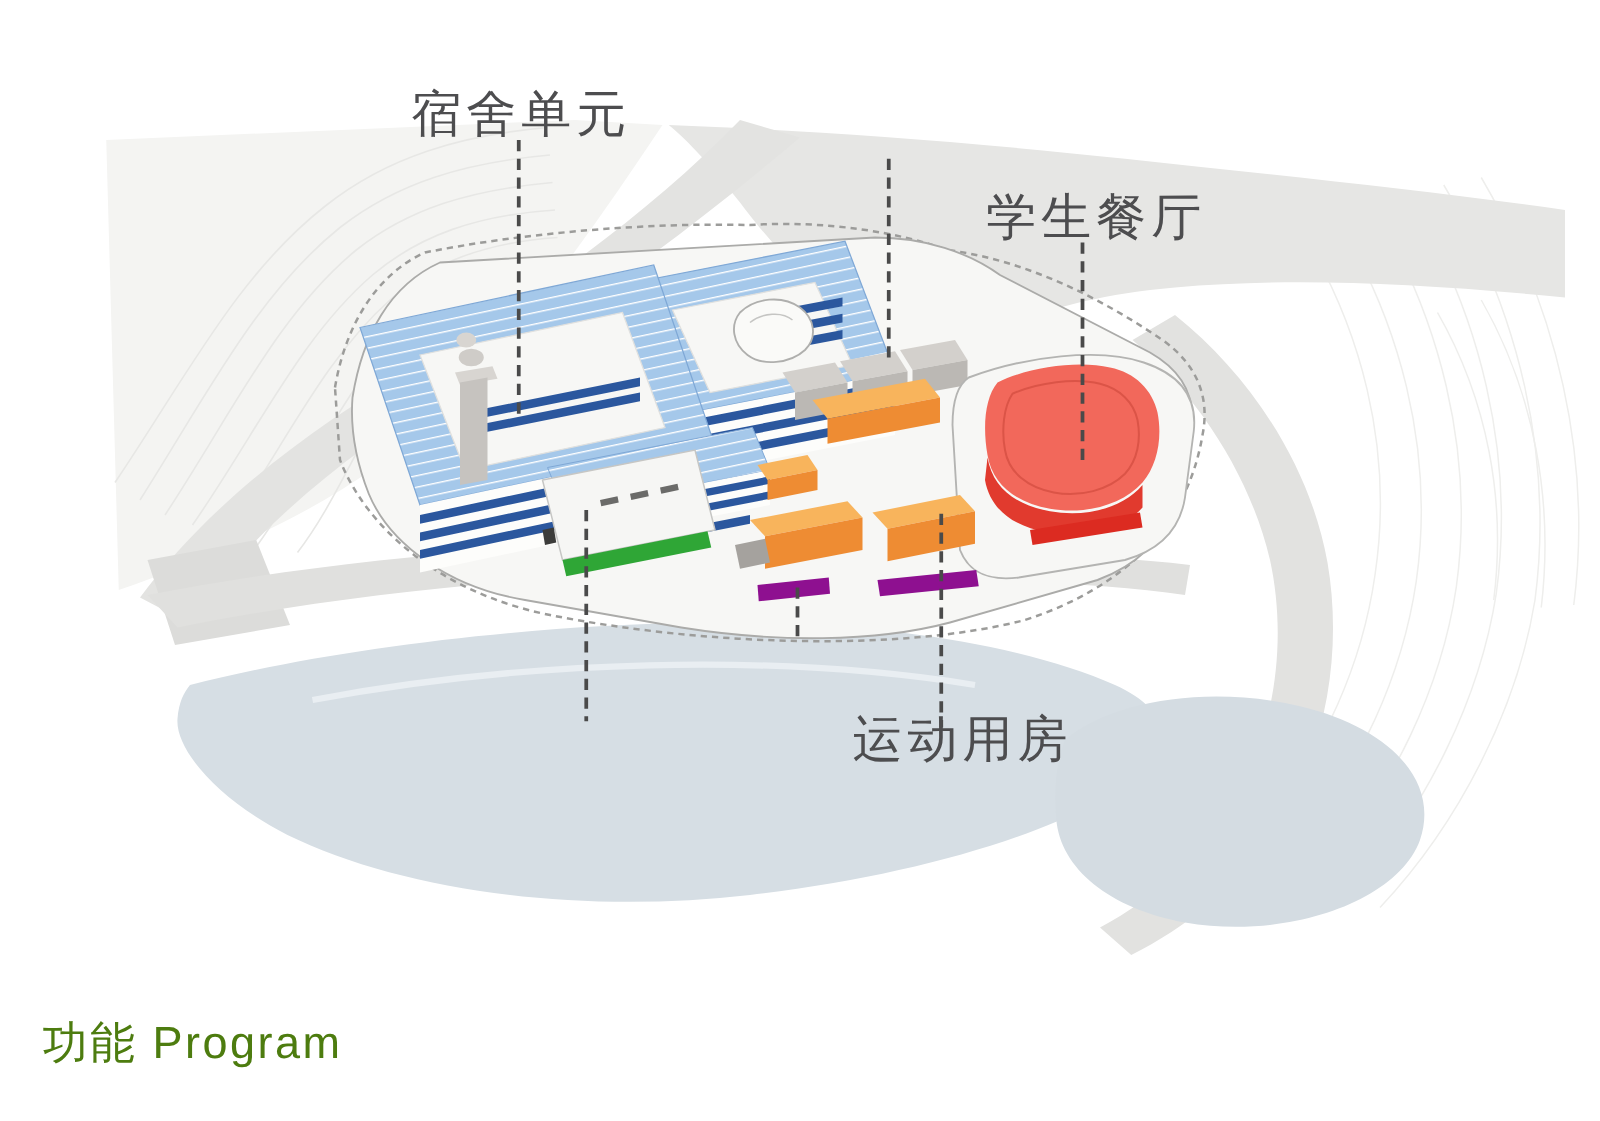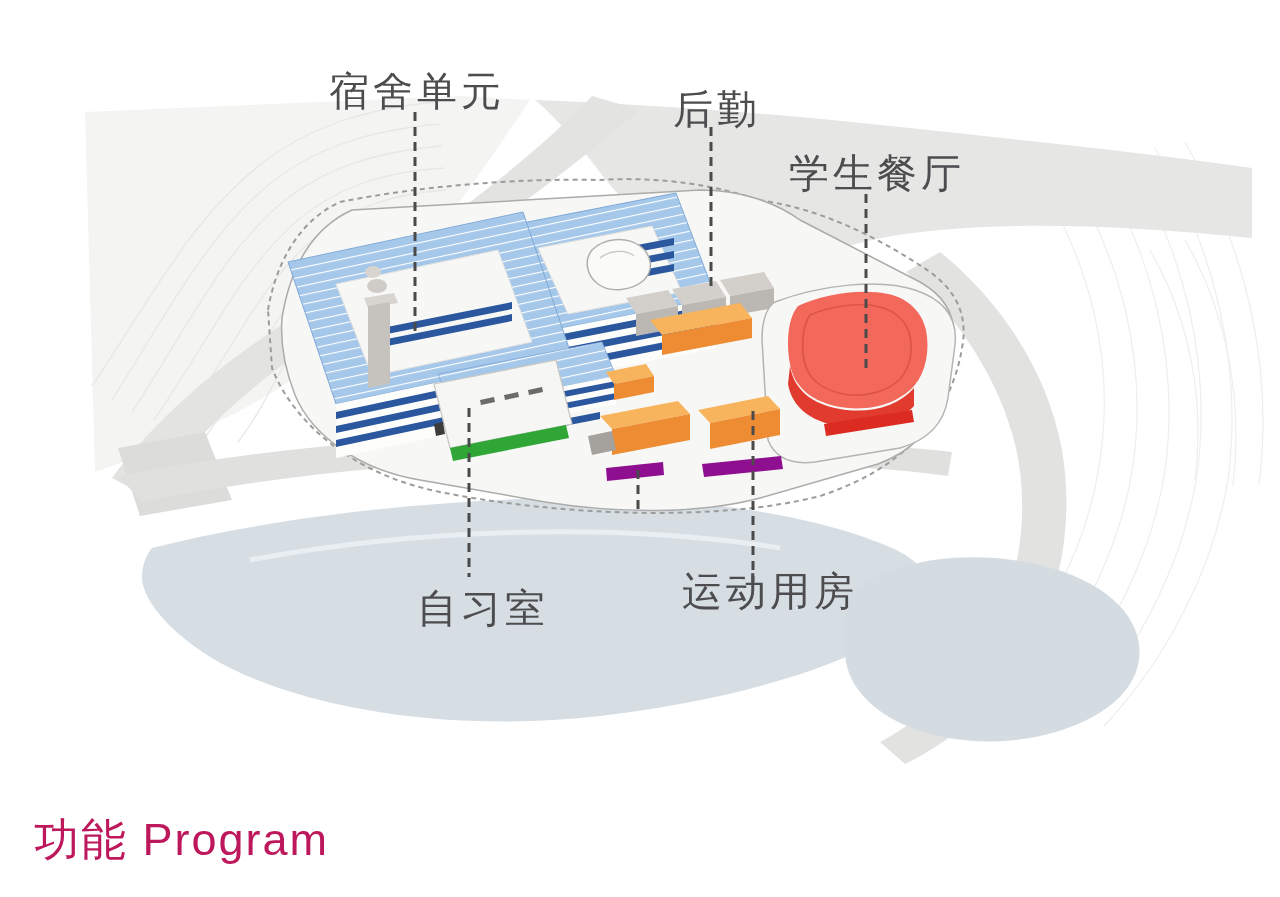--- a/index.html
+++ b/index.html
@@ -8,21 +8,21 @@
     font-family:"Liberation Sans","DejaVu Sans",sans-serif;
   }
   #scene{position:absolute;left:0;top:0;}
   .callout{
     position:absolute;transform:translateX(-50%);
     font-size:40px;letter-spacing:4px;color:#4d4d4f;white-space:nowrap;
     font-family:"Liberation Sans","DejaVu Sans",sans-serif;
   }
   .page-title{
     position:absolute;left:34px;top:810px;
-    font-size:45px;letter-spacing:2px;color:#be185d;white-space:nowrap;
+    font-size:36px;letter-spacing:2px;color:#4d7c0f;white-space:nowrap;
     font-family:"Liberation Sans","DejaVu Sans",sans-serif;
   }
 </style>
 </head>
 <body>
 
 <div id="stage">
 
   <svg id="scene" width="1280" height="897" viewBox="0 0 1280 897">
     <defs>
@@ -159,20 +159,18 @@
       <line x1="415" y1="112" x2="415" y2="332"></line>
       <line x1="711" y1="127" x2="711" y2="292"></line>
       <line x1="866" y1="194" x2="866" y2="368"></line>
       <line x1="638" y1="470" x2="638" y2="512"></line>
       <line x1="469" y1="408" x2="469" y2="577"></line>
       <line x1="753" y1="411" x2="753" y2="582"></line>
     </g>
   </svg>
 
   <div class="callout" style="left:417px;top:64px">宿舍单元</div>
-  <div class="callout" style="left:717px;top:82px">后勤</div>
   <div class="callout" style="left:877px;top:146px">学生餐厅</div>
-  <div class="callout" style="left:483px;top:581px">自习室</div>
   <div class="callout" style="left:770px;top:564px">运动用房</div>
 
   <div class="page-title">功能 Program</div>
 
 </div>
 
 </body></html>

